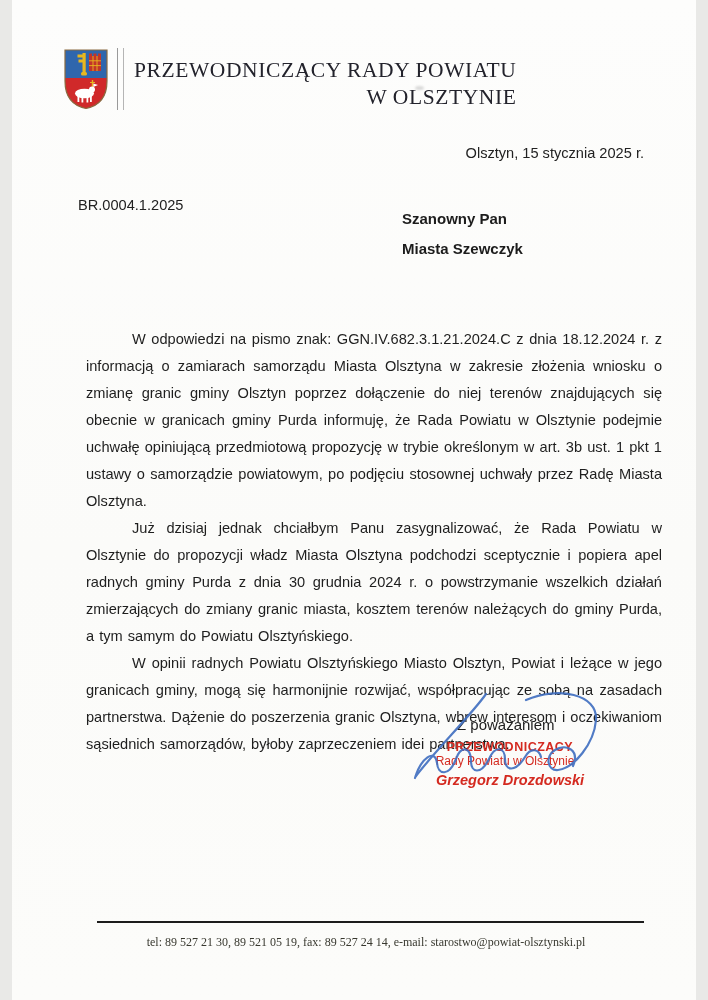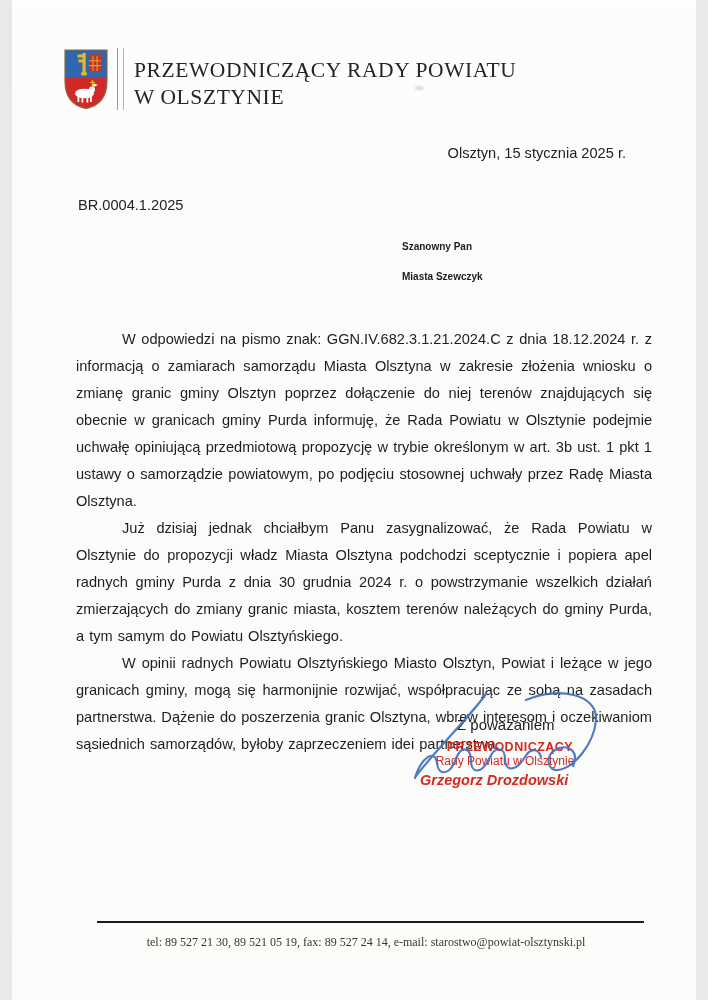--- a/index.html
+++ b/index.html
@@ -14,48 +14,48 @@
     color:#1f1f1f;
   }
 
   
   .crest{position:absolute;left:50px;top:47px;width:48px;height:64px;}
   .head-divider{position:absolute;left:105px;top:48px;height:62px;width:5px;
     border-left:1px solid #9a9a9a;border-right:1px solid #b5b5b5;}
   .title-block{position:absolute;left:122px;top:57px;
     font-family:"Liberation Serif", serif;color:#23232c;}
   .title-line1{font-size:21.5px;letter-spacing:0.6px;line-height:27px;}
-  .title-line2{font-size:21.5px;letter-spacing:0.6px;line-height:27px;}
+  .title-line2{font-size:21.5px;letter-spacing:0.6px;line-height:27px;text-align:right;}
   .smudge{position:absolute;left:403px;top:86px;width:9px;height:4px;
     background:#bdbdbd;border-radius:50%;opacity:.55;filter:blur(1px);}
 
   
-  .date-line{position:absolute;right:70px;top:145px;font-size:14.6px;color:#222;}
+  .date-line{position:absolute;right:52px;top:145px;font-size:14.6px;color:#222;}
   .ref-number{position:absolute;left:66px;top:181px;font-size:14.6px;color:#222;margin-top:16px;}
 
   
-  .recipient{position:absolute;left:390px;top:232px;font-weight:bold;
-    font-size:10px;line-height:29.5px;color:#1c1c1c;}
+  .recipient{position:absolute;left:390px;top:204px;font-weight:bold;
+    font-size:15px;line-height:29.5px;color:#1c1c1c;}
 
   
-  .letter-body{position:absolute;left:64px;top:326px;width:576px;}
+  .letter-body{position:absolute;left:74px;top:326px;width:576px;}
   .letter-body p{
     margin:0;font-size:14.6px;line-height:27px;color:#1e1e1e;
     text-align:justify;text-indent:46px;
     word-spacing:1px;
   }
 
   
   .closing-block{position:absolute;left:390px;top:688px;width:230px;height:120px;}
   .closing-text{position:absolute;left:55px;top:28px;font-size:15px;color:#1d1d1d;}
   .stamp-title{position:absolute;left:28px;top:52px;width:160px;text-align:center;
     font-size:12.5px;font-weight:bold;letter-spacing:0.5px;color:#d42a20;}
   .stamp-subtitle{position:absolute;left:18px;top:66px;width:170px;text-align:center;
     font-size:12px;color:#d42a20;}
-  .stamp-name{position:absolute;left:18px;top:84px;width:180px;text-align:left;
+  .stamp-name{position:absolute;left:18px;top:84px;width:180px;text-align:center;
     font-size:14.5px;font-weight:bold;font-style:italic;color:#d42a20;}
   .signature-svg{position:absolute;left:-2px;top:-2px;width:230px;height:120px;
     pointer-events:none;}
 
   
   .footer-rule{position:absolute;left:85px;top:921px;width:547px;height:0;
     border-top:2px solid #1c1c1c;}
   .footer-text{position:absolute;left:0;top:934px;width:708px;text-align:center;
     font-family:"Liberation Serif", serif;font-size:12px;line-height:16px;color:#38382f;}
 </style>

